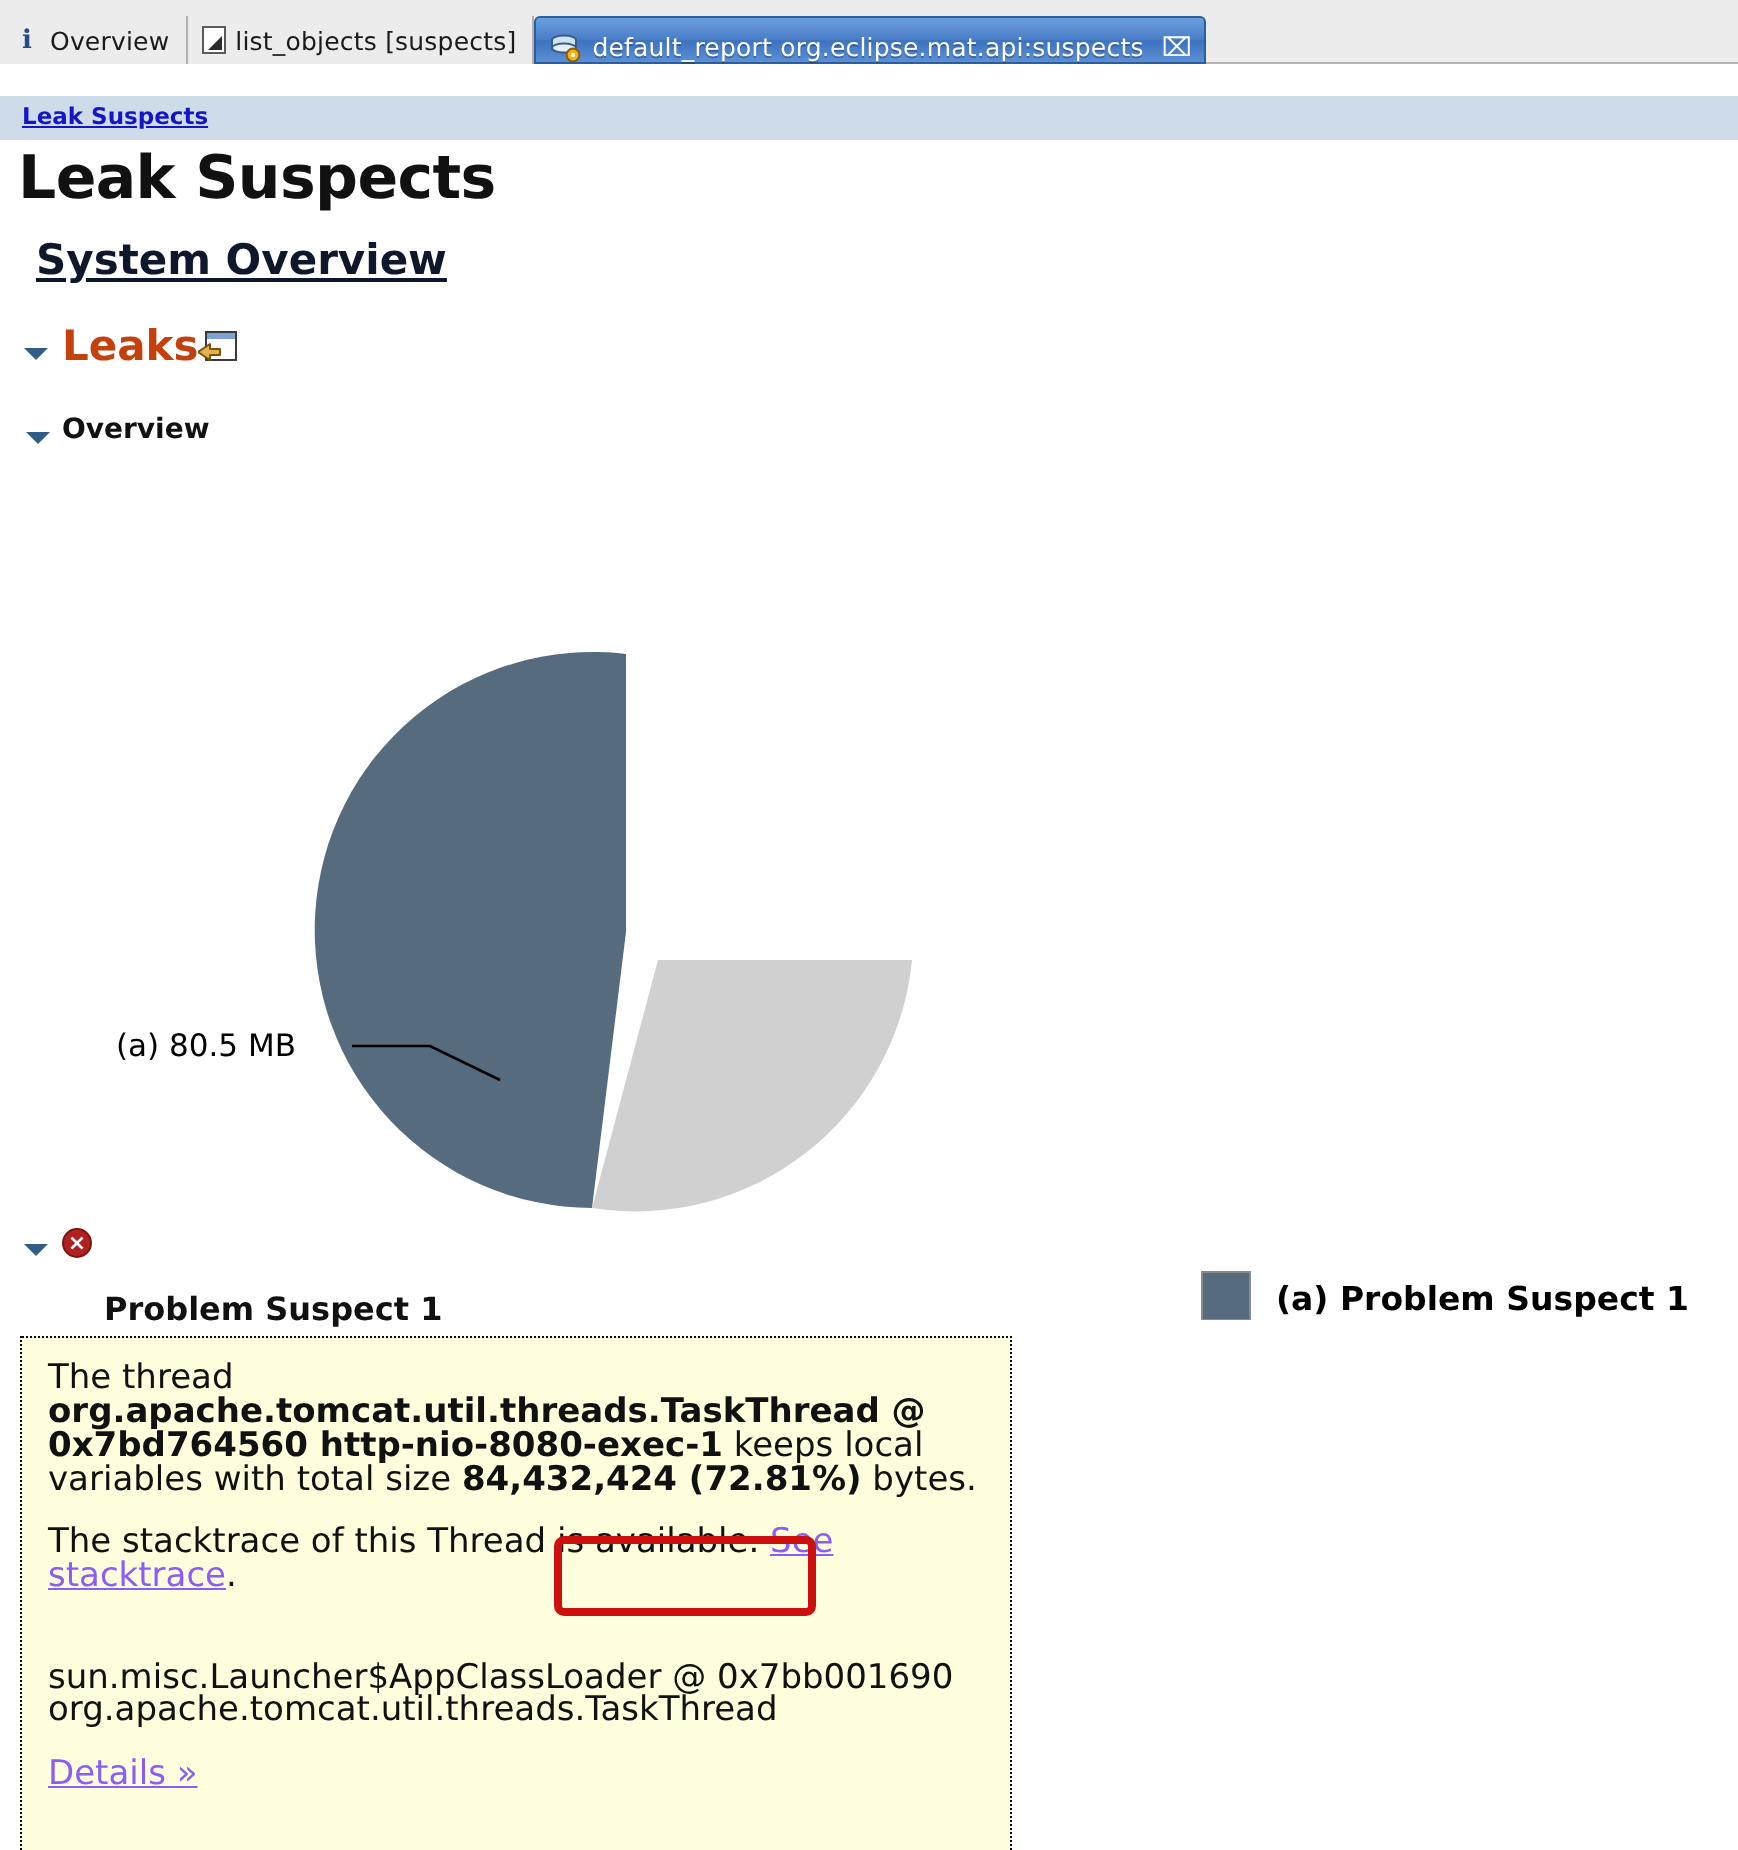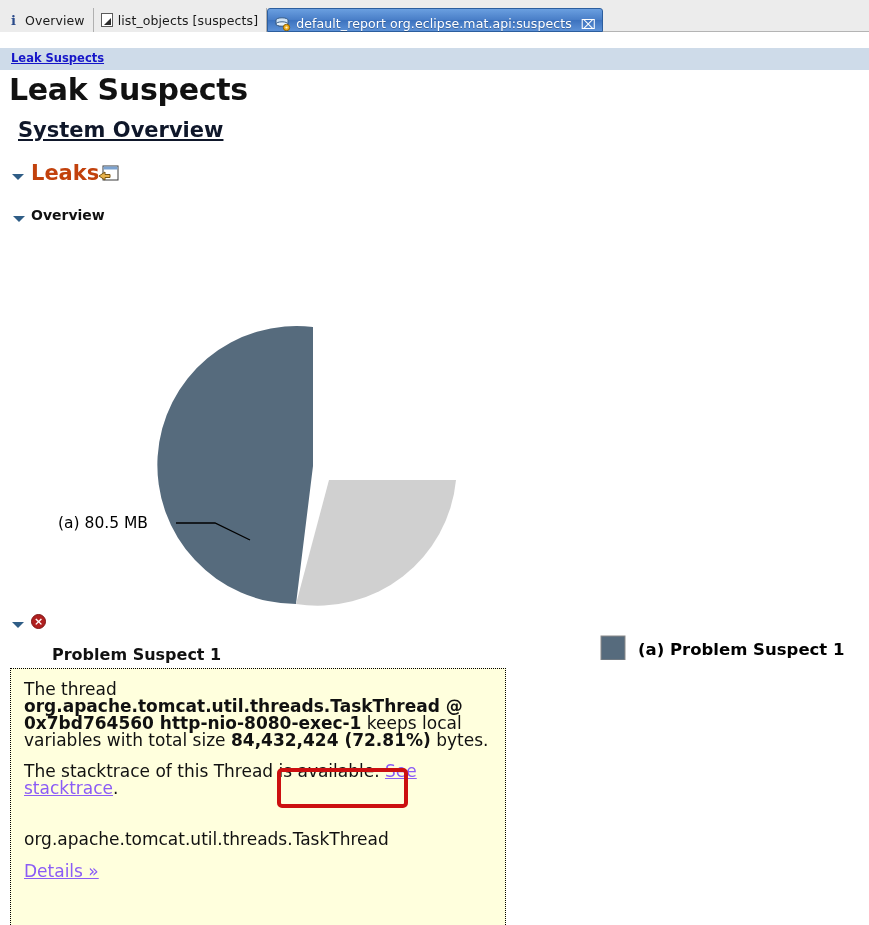--- a/index.html
+++ b/index.html
@@ -254,19 +254,20 @@
 
     <p>
       <span>The thread </span><b>org.apache.tomcat.util.threads.TaskThread @ 0x7bd764560 http-nio-8080-exec-1</b><span> keeps local variables with total size </span><b>84,432,424 (72.81%)</b><span> bytes.</span>
     </p>
 
 
     <p style="margin-bottom:34px;">
       <span>The stacktrace of this Thread is available. </span><a>See stacktrace</a><span>.</span>
     </p>
 
+    <p class="kw">sun.misc.Launcher$AppClassLoader @ 0x7bb001690</p>
     <p class="kw">org.apache.tomcat.util.threads.TaskThread</p>
     <a id="details-link">Details »</a>
   </div>
 
 </div>
 
 <div id="highlight"></div>
 
 </body></html>

